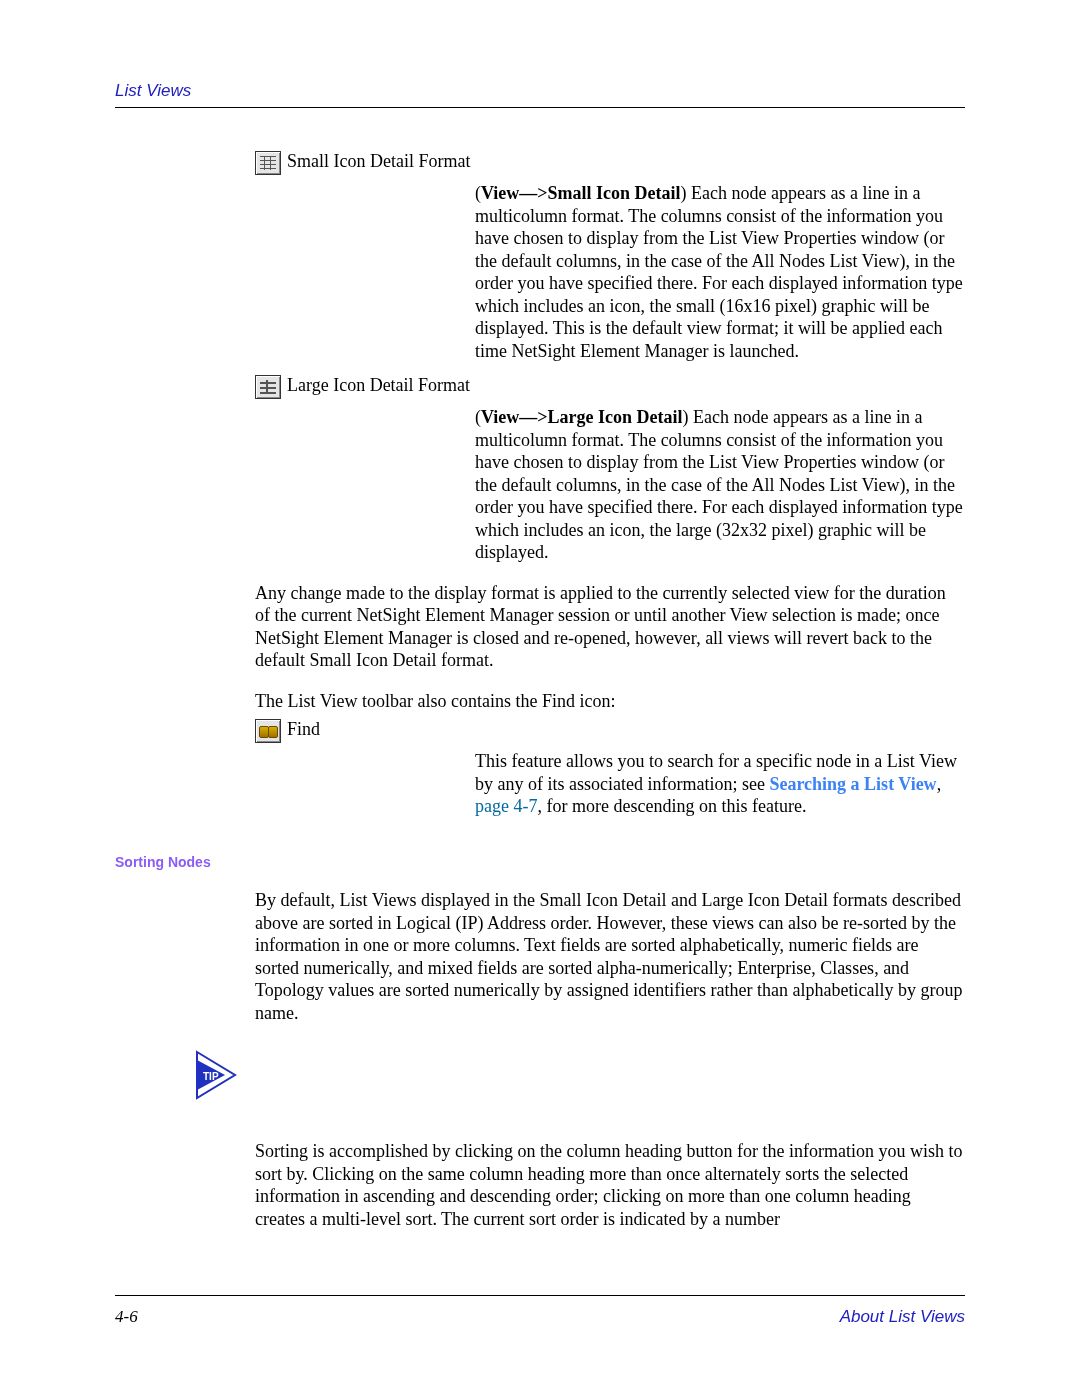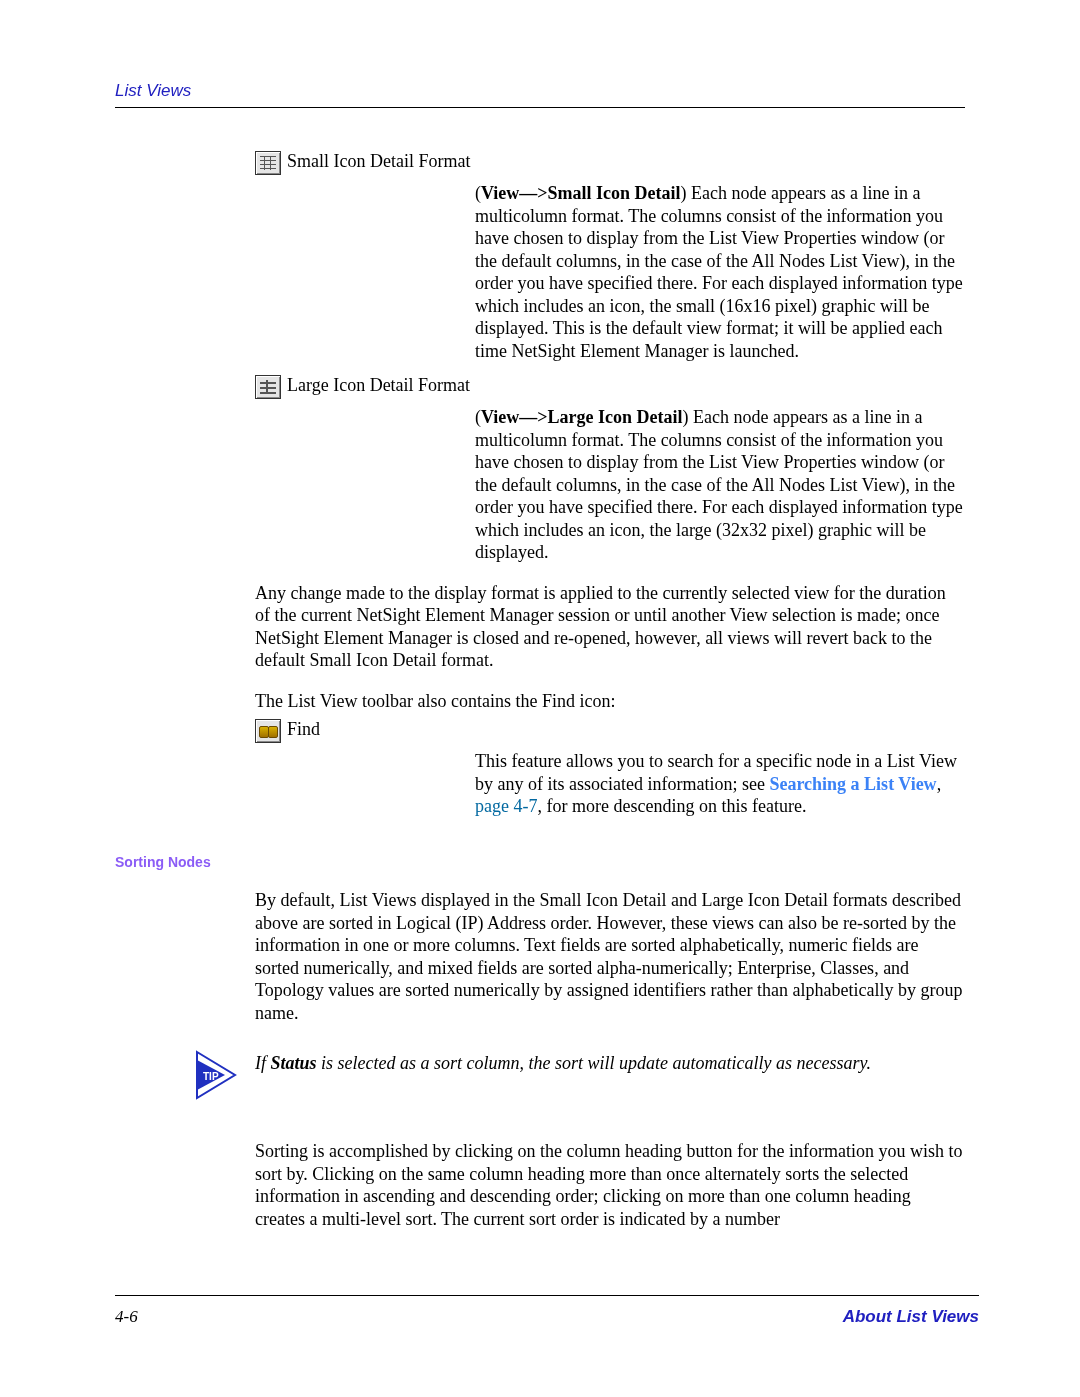--- a/index.html
+++ b/index.html
@@ -135,38 +135,37 @@
   }
   .tip-icon svg { display:block; }
   .tip-text {
     font-style: italic;
     flex: 1;
     padding-top: 2px;
   }
   .footer {
     position: absolute;
     left: 115px;
-    right: 101px;
+    right: 115px;
     bottom: 70px;
   }
   .footer-rule {
     border: none;
     border-top: 1.5px solid #000;
     margin: 0 0 10px 0;
   }
   .footer-line {
     display: flex;
     justify-content: space-between;
     font-style: italic;
     font-size: 17px;
   }
   .footer-right {
     color: #2020c0;
     font-family: Arial, Helvetica, sans-serif;
-    font-weight: bold;
   }
   b { font-weight: bold; }
 </style>
 </head>
 <body>
 
 <div class="page">
 
   <div class="running-head">List Views</div>
   <hr class="header-rule">
@@ -218,23 +217,20 @@
     <div class="para" style="margin-top:0;">By default, List Views displayed in the Small Icon Detail and Large Icon Detail formats described above are sorted in Logical (IP) Address order. However, these views can also be re-sorted by the information in one or more columns. Text fields are sorted alphabetically, numeric fields are sorted numerically, and mixed fields are sorted alpha-numerically; Enterprise, Classes, and Topology values are sorted numerically by assigned identifiers rather than alphabetically by group name.</div>
 
     <div class="tip-row">
       <div class="tip-icon">
         <svg width="52" height="50" viewBox="0 0 52 50">
           <polygon points="2,2 40,25 2,48" fill="none" stroke="#2030c0" stroke-width="2"></polygon>
           <polygon points="2,10 30,25 2,40" fill="#2030c0"></polygon>
           <text x="8" y="30" font-family="Arial" font-size="10" font-weight="bold" fill="#fff">TIP</text>
         </svg>
       </div>
-      <div class="tip-text">
-        <span>If </span><b style="font-style:italic;">Status</b><span> is selected as a sort column, the sort will update automatically as necessary.</span>
-      </div>
     </div>
 
     <div class="para">Sorting is accomplished by clicking on the column heading button for the information you wish to sort by. Clicking on the same column heading more than once alternately sorts the selected information in ascending and descending order; clicking on more than one column heading creates a multi-level sort. The current sort order is indicated by a number</div>
 
   </div>
 
   <div class="footer">
     <hr class="footer-rule">
     <div class="footer-line">
       <span>4-6</span>

